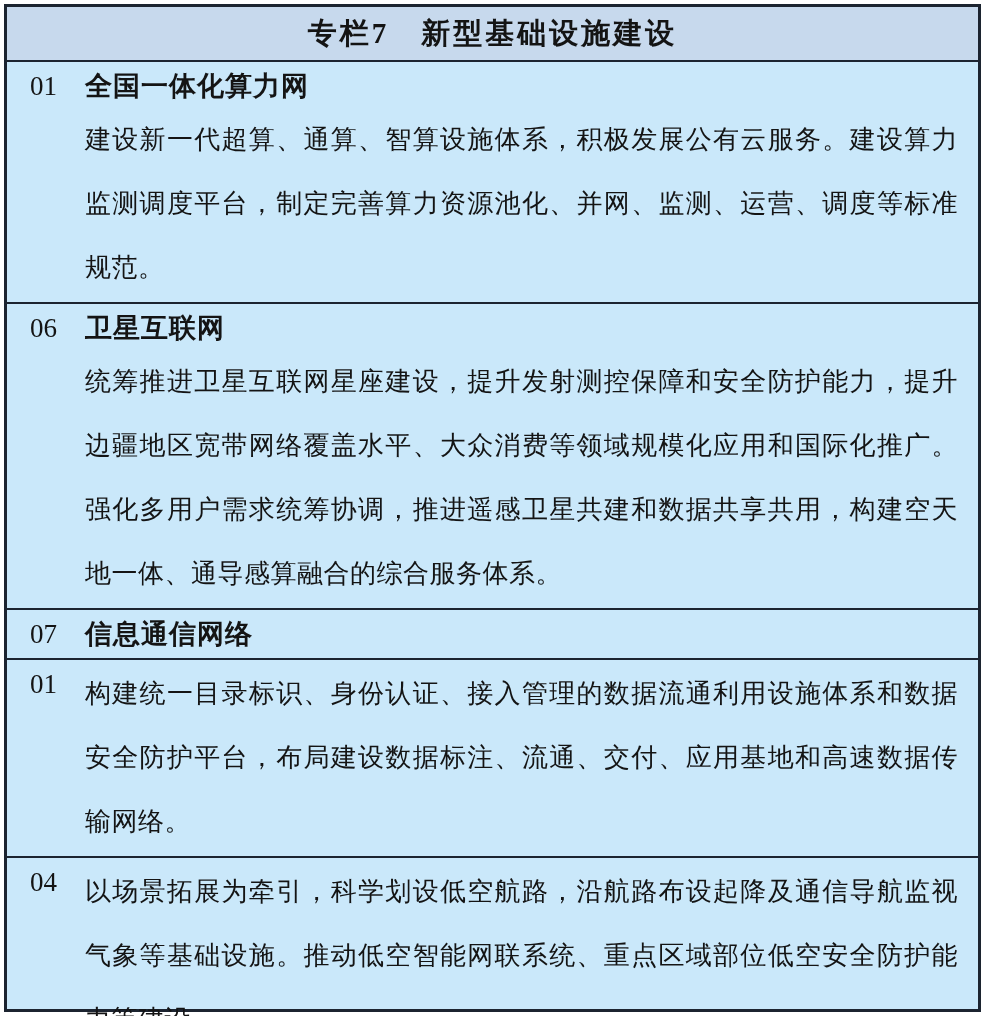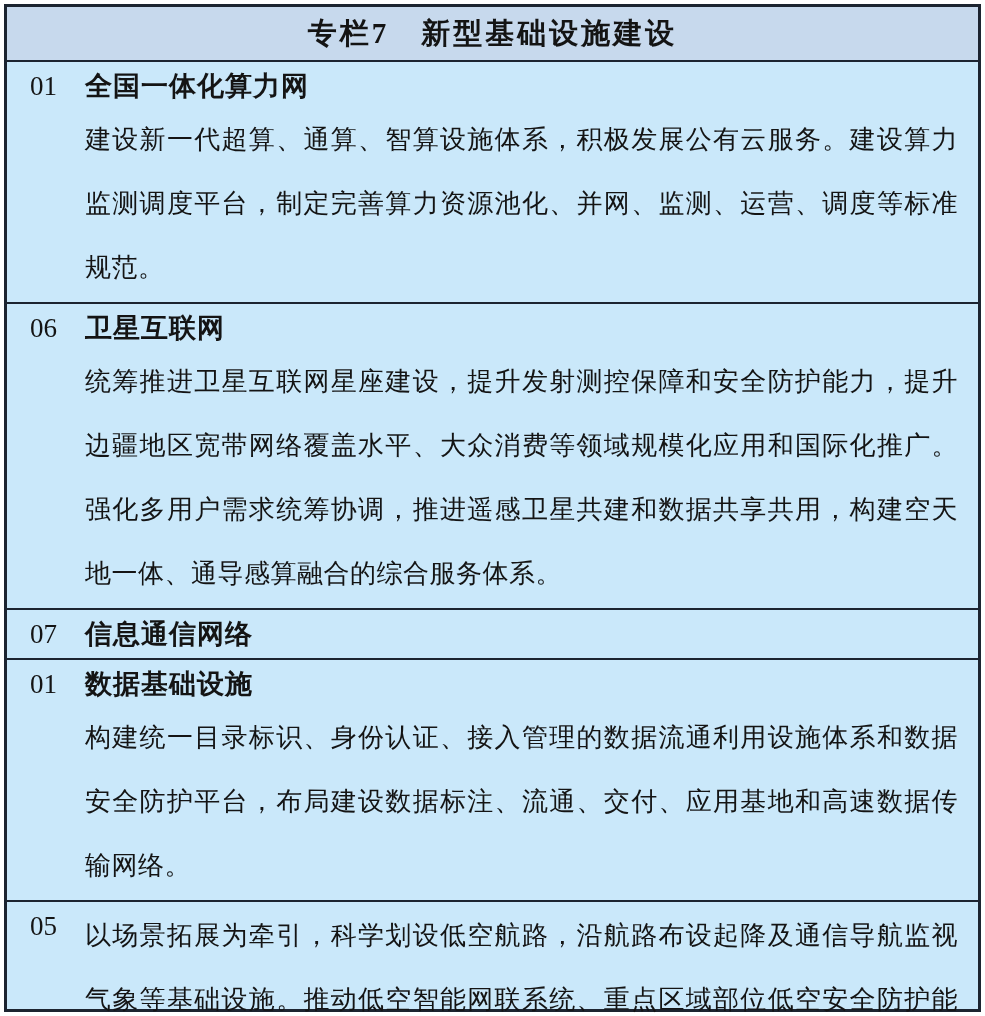--- a/index.html
+++ b/index.html
@@ -89,22 +89,21 @@
     <div class="section-body">统筹推进卫星互联网星座建设，提升发射测控保障和安全防护能力，提升边疆地区宽带网络覆盖水平、大众消费等领域规模化应用和国际化推广。强化多用户需求统筹协调，推进遥感卫星共建和数据共享共用，构建空天地一体、通导感算融合的综合服务体系。</div>
   </div>
 
   <div class="section-row">
     <span class="section-number">07</span>
     <div class="section-title">信息通信网络</div>
   </div>
 
   <div class="section-row">
     <span class="section-number">01</span>
-    <div class="section-title">数据基础设施</div>
     <div class="section-body">构建统一目录标识、身份认证、接入管理的数据流通利用设施体系和数据安全防护平台，布局建设数据标注、流通、交付、应用基地和高速数据传输网络。</div>
   </div>
 
   <div class="section-row">
-    <span class="section-number">05</span>
+    <span class="section-number">04</span>
     <div class="section-body">以场景拓展为牵引，科学划设低空航路，沿航路布设起降及通信导航监视气象等基础设施。推动低空智能网联系统、重点区域部位低空安全防护能力等建设。</div>
   </div>
 
 </div>
 
 </body></html>

